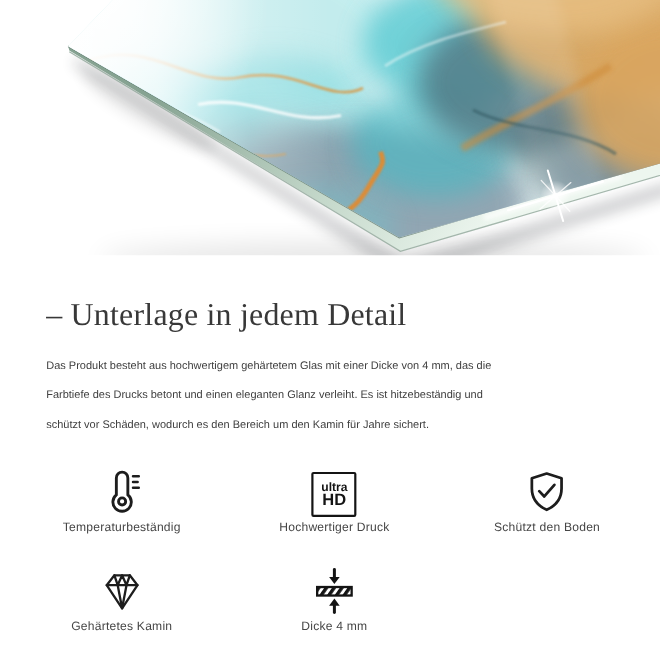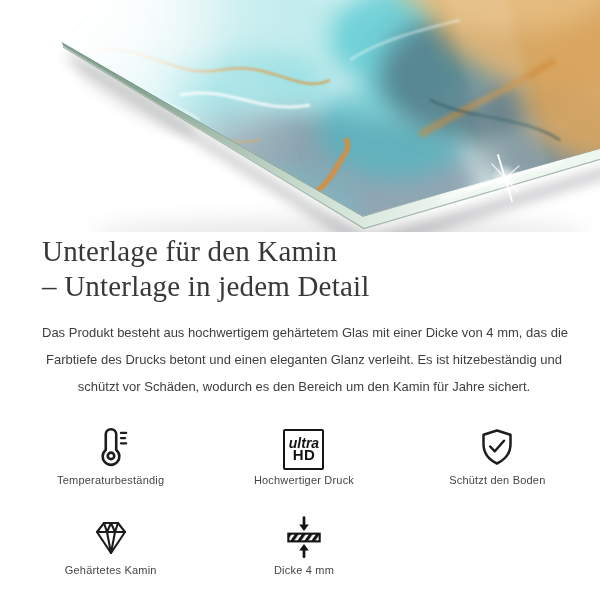--- a/index.html
+++ b/index.html
@@ -10,38 +10,38 @@
   
   .hero{position:relative;width:600px;height:232px;background:#ffffff;}
   .hero svg{display:block;}
   
   h1{
     font-family:"Liberation Serif","DejaVu Serif",serif;
     font-weight:400;font-size:29px;line-height:35px;letter-spacing:.2px;
     color:#383838;margin:2px 30px 0 42px;
   }
   
-  .desc{margin:15px 34px 0 42px;font-size:13px;line-height:27px;color:#3e3e3e;text-align:center;}
+  .desc{margin:15px 34px 0 42px;font-size:10px;line-height:27px;color:#3e3e3e;}
   .desc .line{display:block;white-space:nowrap;}
   
   .features{
     display:grid;grid-template-columns:repeat(3,1fr);
     row-gap:24px;margin:20px 6px 0 14px;
   }
   .feature{display:flex;flex-direction:column;align-items:center;}
   .icon-box{height:50px;display:flex;align-items:flex-end;justify-content:center;}
   .feature .label{margin-top:4px;font-size:11px;letter-spacing:.2px;color:#464646;}
   .ficon{stroke:#1d1d1d;fill:none;stroke-width:2.5;stroke-linecap:round;stroke-linejoin:round;}
   
   .uhd{
     width:37px;height:37px;border:2.5px solid #141414;border-radius:2px;
     display:flex;flex-direction:column;align-items:center;justify-content:center;
     color:#141414;font-weight:700;
   }
-  .uhd .t{font-size:14px;line-height:10px;font-style:italic;}
+  .uhd .t{font-size:11px;line-height:10px;}
   .uhd .b{font-size:15px;line-height:14px;font-weight:800;letter-spacing:.3px;text-align:center;}
 </style>
 </head>
 <body>
 
 <div class="hero">
   <svg width="600" height="232" viewBox="0 0 600 232">
     <defs>
       <clipPath id="panelClip">
         <path d="M62,42 L160,-60 L620,-60 L620,143 L363,216 Z"></path>
@@ -129,21 +129,21 @@
       <path d="M462,191 L548,165" stroke="#ffffff" stroke-width="2.2" stroke-linecap="round"></path>
       <path d="M498,155 L512,201" stroke="#ffffff" stroke-width="1.8" stroke-linecap="round"></path>
       <path d="M492,164 L518,192" stroke="#ffffff" stroke-width="1.2" stroke-linecap="round" opacity="0.8"></path>
       <path d="M519,166 L491,190" stroke="#ffffff" stroke-width="1.2" stroke-linecap="round" opacity="0.8"></path>
       <circle cx="505" cy="178" r="2.4" fill="#ffffff"></circle>
     </g>
   </svg>
 </div>
 
 <h1>
-  <span>Unterlage für den Kamin</span><br>
+  <br>
   <span>– Unterlage in jedem Detail</span>
 </h1>
 
 <p class="desc">
   <span class="line">Das Produkt besteht aus hochwertigem gehärtetem Glas mit einer Dicke von 4 mm, das die</span>
   <span class="line">Farbtiefe des Drucks betont und einen eleganten Glanz verleiht. Es ist hitzebeständig und</span>
   <span class="line">schützt vor Schäden, wodurch es den Bereich um den Kamin für Jahre sichert.</span>
 </p>
 
 <div class="features">

